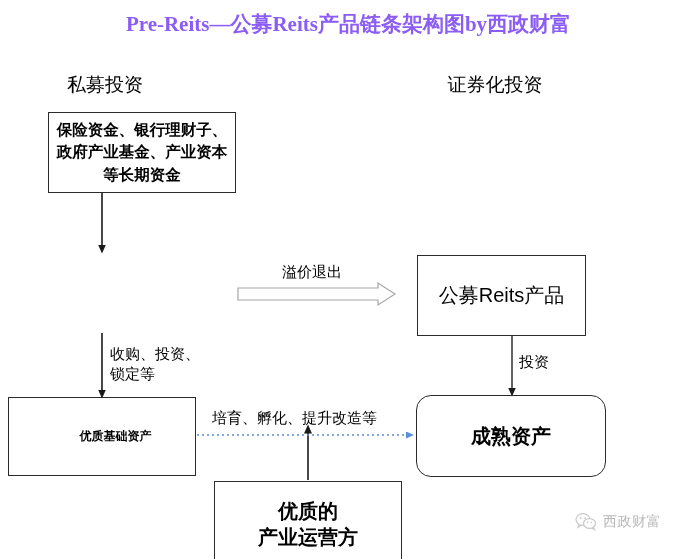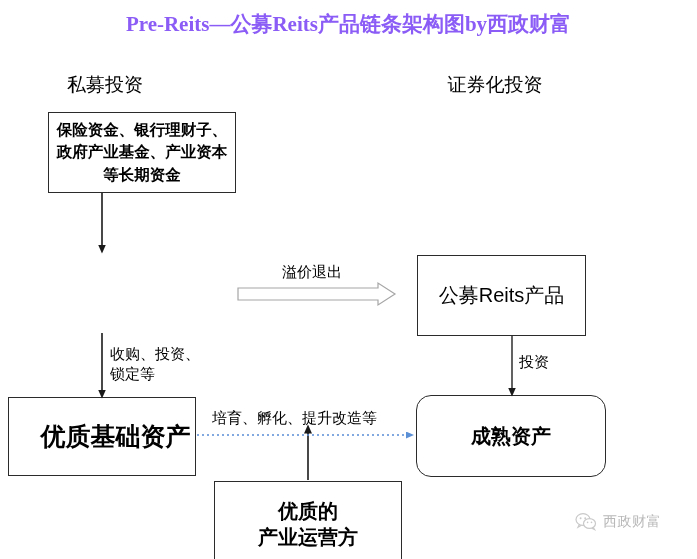--- a/index.html
+++ b/index.html
@@ -72,21 +72,21 @@
     font-size: 20px; font-weight: normal;
   }
 
   #box-public-reits {
     left: 417px; top: 255px; width: 169px; height: 81px;
     font-size: 20px; font-weight: normal;
   }
 
   #box-quality-asset {
     left: 8px; top: 397px; width: 188px; height: 79px;
-    font-size: 25px; font-weight: bold; padding-left: 27px;
+    font-size: 12px; font-weight: bold; padding-left: 27px;
   }
 
   #box-mature-asset {
     left: 416px; top: 395px; width: 190px; height: 82px;
     font-size: 20px; font-weight: bold; border-radius: 15px;
   }
 
   #box-operator {
     left: 214px; top: 481px; width: 188px; height: 86px;
     font-size: 20px; font-weight: bold;

